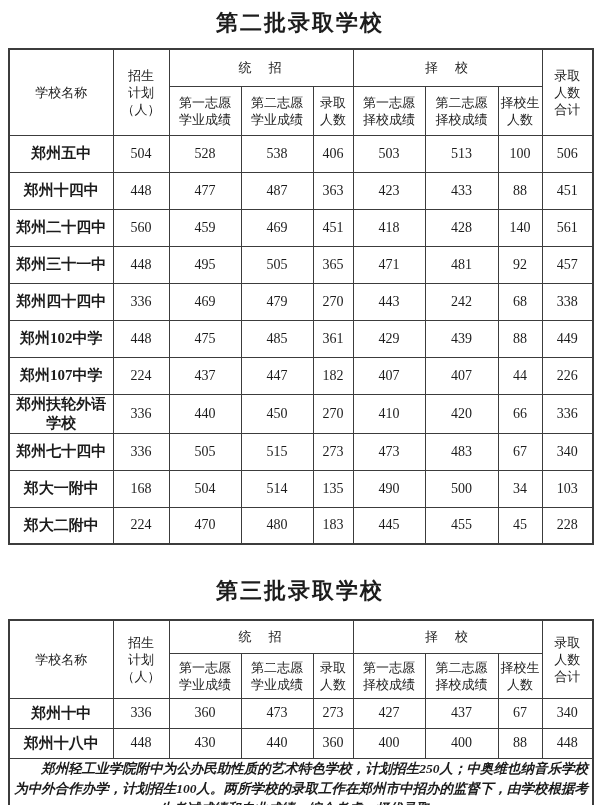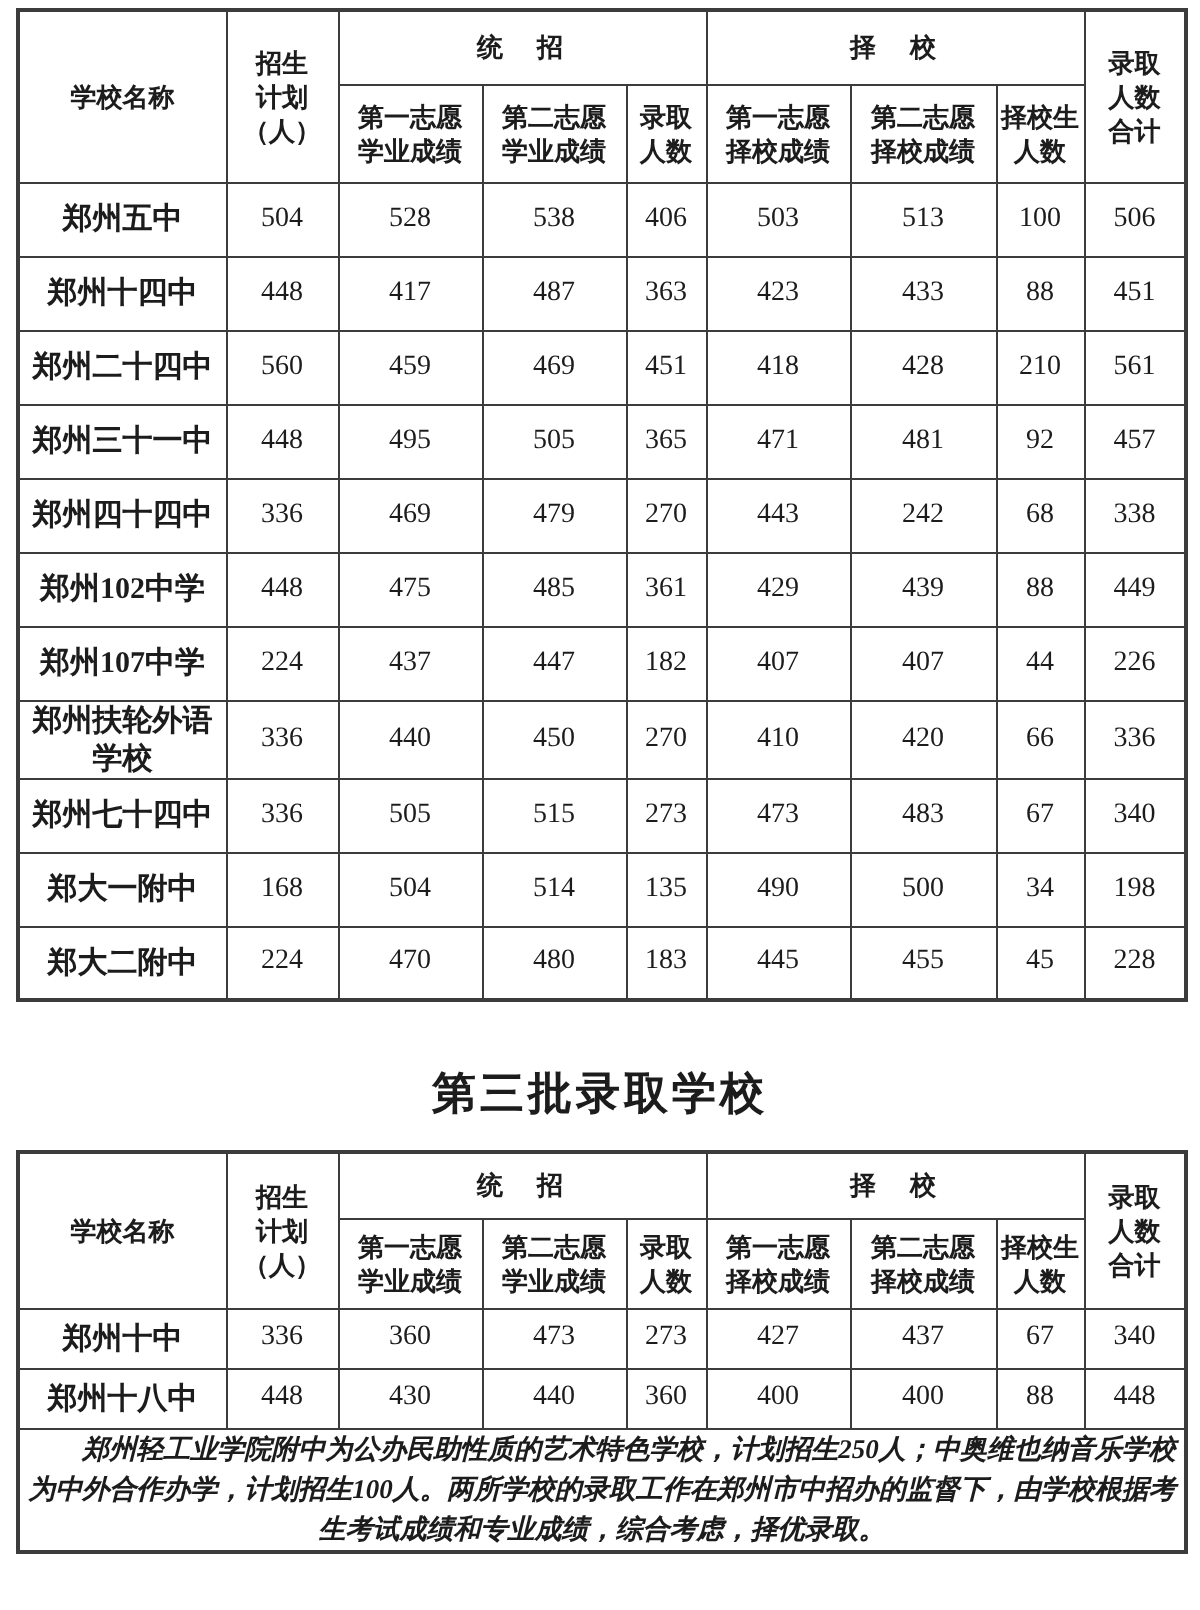--- a/index.html
+++ b/index.html
@@ -36,21 +36,21 @@
   table.score-table th,
   table.score-table td {
     border: 1px solid #3c3c3c;
     text-align: center;
     vertical-align: middle;
     padding: 0;
     overflow: hidden;
   }
   thead th {
     font-size: 13px;
-    font-weight: bold;
+    font-weight: normal;
     white-space: pre-line;
     line-height: 17px;
     margin-top: 33px;
   }
   thead th.group-header {
     letter-spacing: 2px;
   }
   #table-batch2 thead tr.group-row { height: 37px; }
   #table-batch2 thead tr.sub-row   { height: 49px; }
   #table-batch2 tbody tr           { height: 37px; }
@@ -74,20 +74,21 @@
     height: 58px;
     vertical-align: top;
     font-style: italic;
   }
 </style>
 </head>
 <body>
 
 <div class="doc">
 
+  <div class="doc-title">第二批录取学校</div>
 
   <table class="score-table" id="table-batch2">
     <colgroup>
       <col style="width:104px">
         <col style="width:56px">
         <col style="width:72px">
       <col style="width:72px">
         <col style="width:40px">
         <col style="width:72px">
       <col style="width:73px">
@@ -129,37 +130,37 @@
           <td class="num">538</td>
           <td class="num">406</td>
           <td class="num">503</td>
           <td class="num">513</td>
           <td class="num">100</td>
           <td class="num">506</td>
         </tr>
         <tr>
           <td class="school">郑州十四中</td>
           <td class="num">448</td>
-          <td class="num">417</td>
+          <td class="num">477</td>
           <td class="num">487</td>
           <td class="num">363</td>
           <td class="num">423</td>
           <td class="num">433</td>
           <td class="num">88</td>
           <td class="num">451</td>
         </tr>
         <tr>
           <td class="school">郑州二十四中</td>
           <td class="num">560</td>
           <td class="num">459</td>
           <td class="num">469</td>
           <td class="num">451</td>
           <td class="num">418</td>
           <td class="num">428</td>
-          <td class="num">210</td>
+          <td class="num">140</td>
           <td class="num">561</td>
         </tr>
         <tr>
           <td class="school">郑州三十一中</td>
           <td class="num">448</td>
           <td class="num">495</td>
           <td class="num">505</td>
           <td class="num">365</td>
           <td class="num">471</td>
           <td class="num">481</td>
@@ -223,21 +224,21 @@
         </tr>
         <tr>
           <td class="school">郑大一附中</td>
           <td class="num">168</td>
           <td class="num">504</td>
           <td class="num">514</td>
           <td class="num">135</td>
           <td class="num">490</td>
           <td class="num">500</td>
           <td class="num">34</td>
-          <td class="num">198</td>
+          <td class="num">103</td>
         </tr>
         <tr>
           <td class="school">郑大二附中</td>
           <td class="num">224</td>
           <td class="num">470</td>
           <td class="num">480</td>
           <td class="num">183</td>
           <td class="num">445</td>
           <td class="num">455</td>
           <td class="num">45</td>

